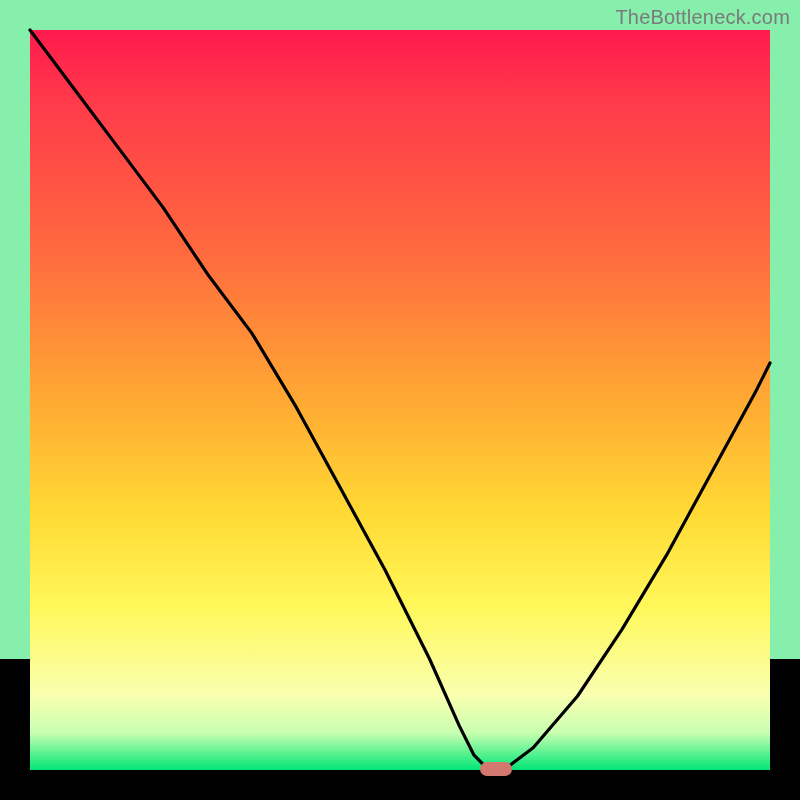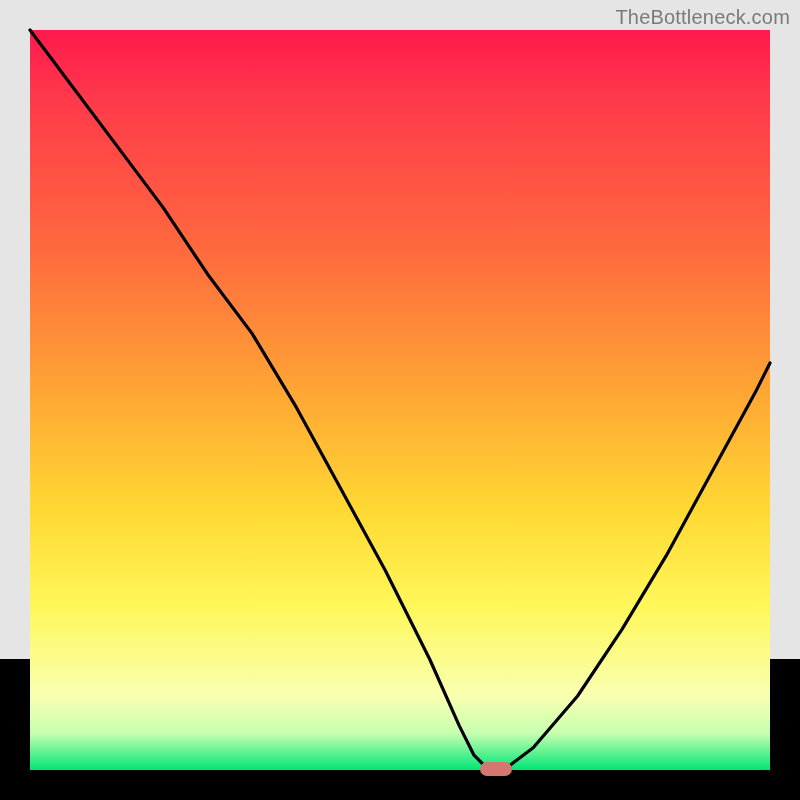--- a/index.html
+++ b/index.html
@@ -9,21 +9,21 @@
     height: 800px;
     background: #000;
     overflow: hidden;
   }
   .frame {
     position: absolute;
     left: 0;
     top: 0;
     width: 800px;
     height: 659px;
-    background: #e5e5e5;
+    background: #86efac;
   }
   .plot-area {
     position: absolute;
     left: 30px;
     top: 30px;
     width: 740px;
     height: 740px;
     
     background: linear-gradient(to bottom,
       #ff1a4d 0%,

